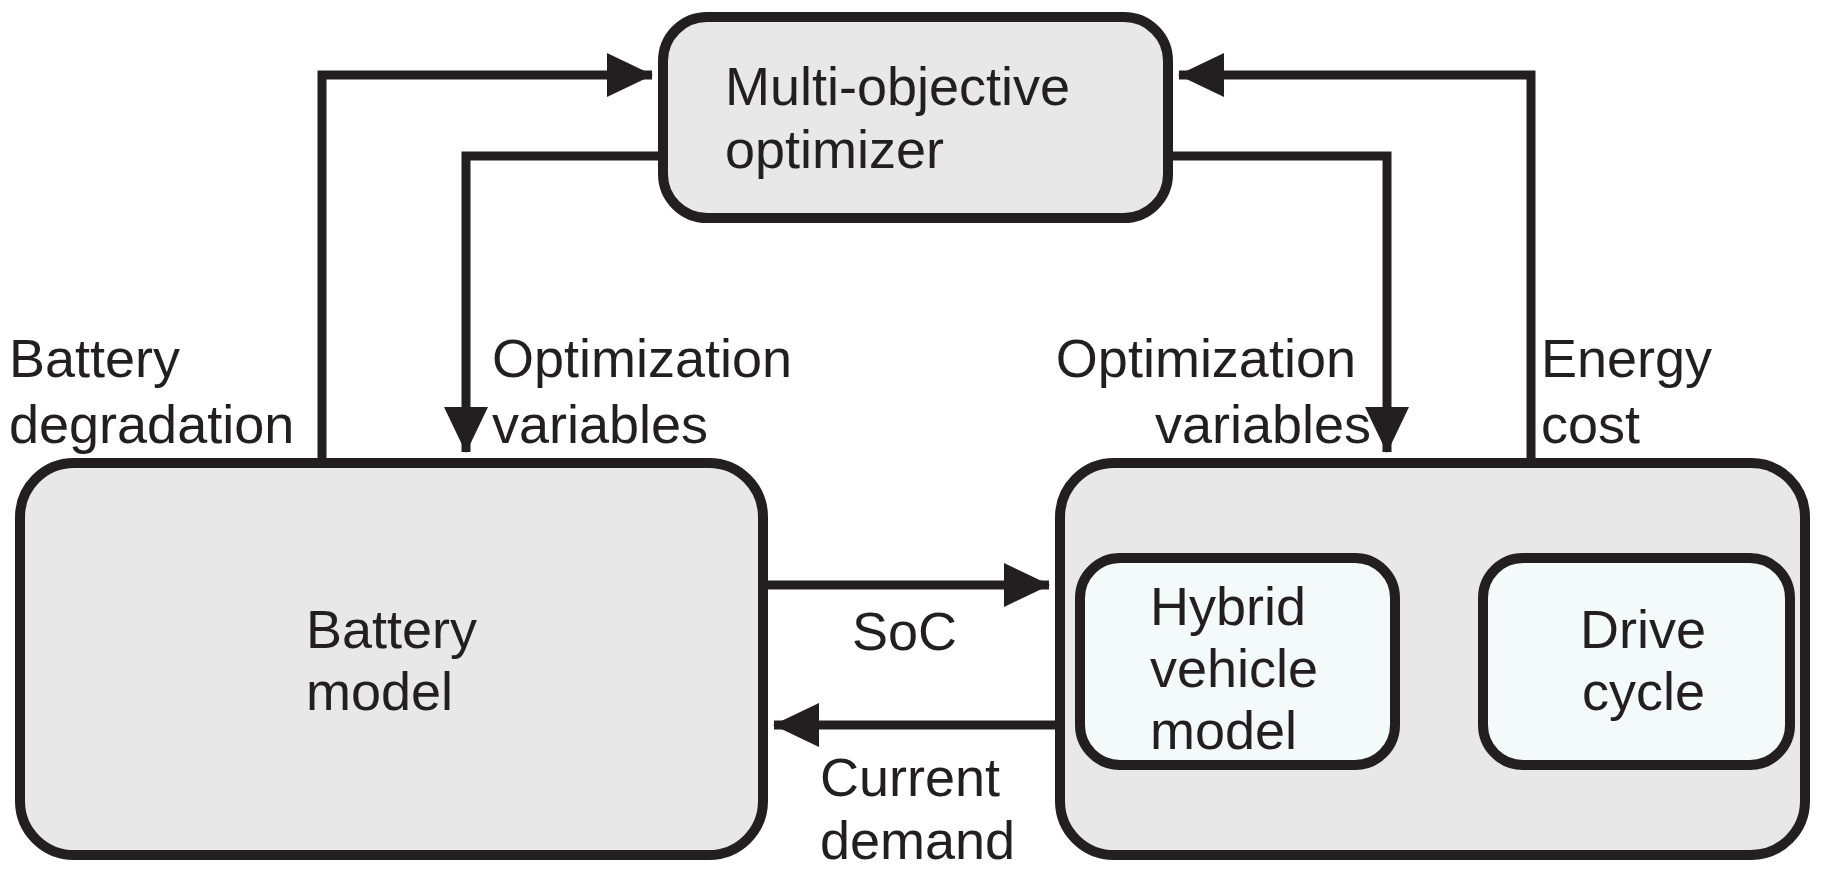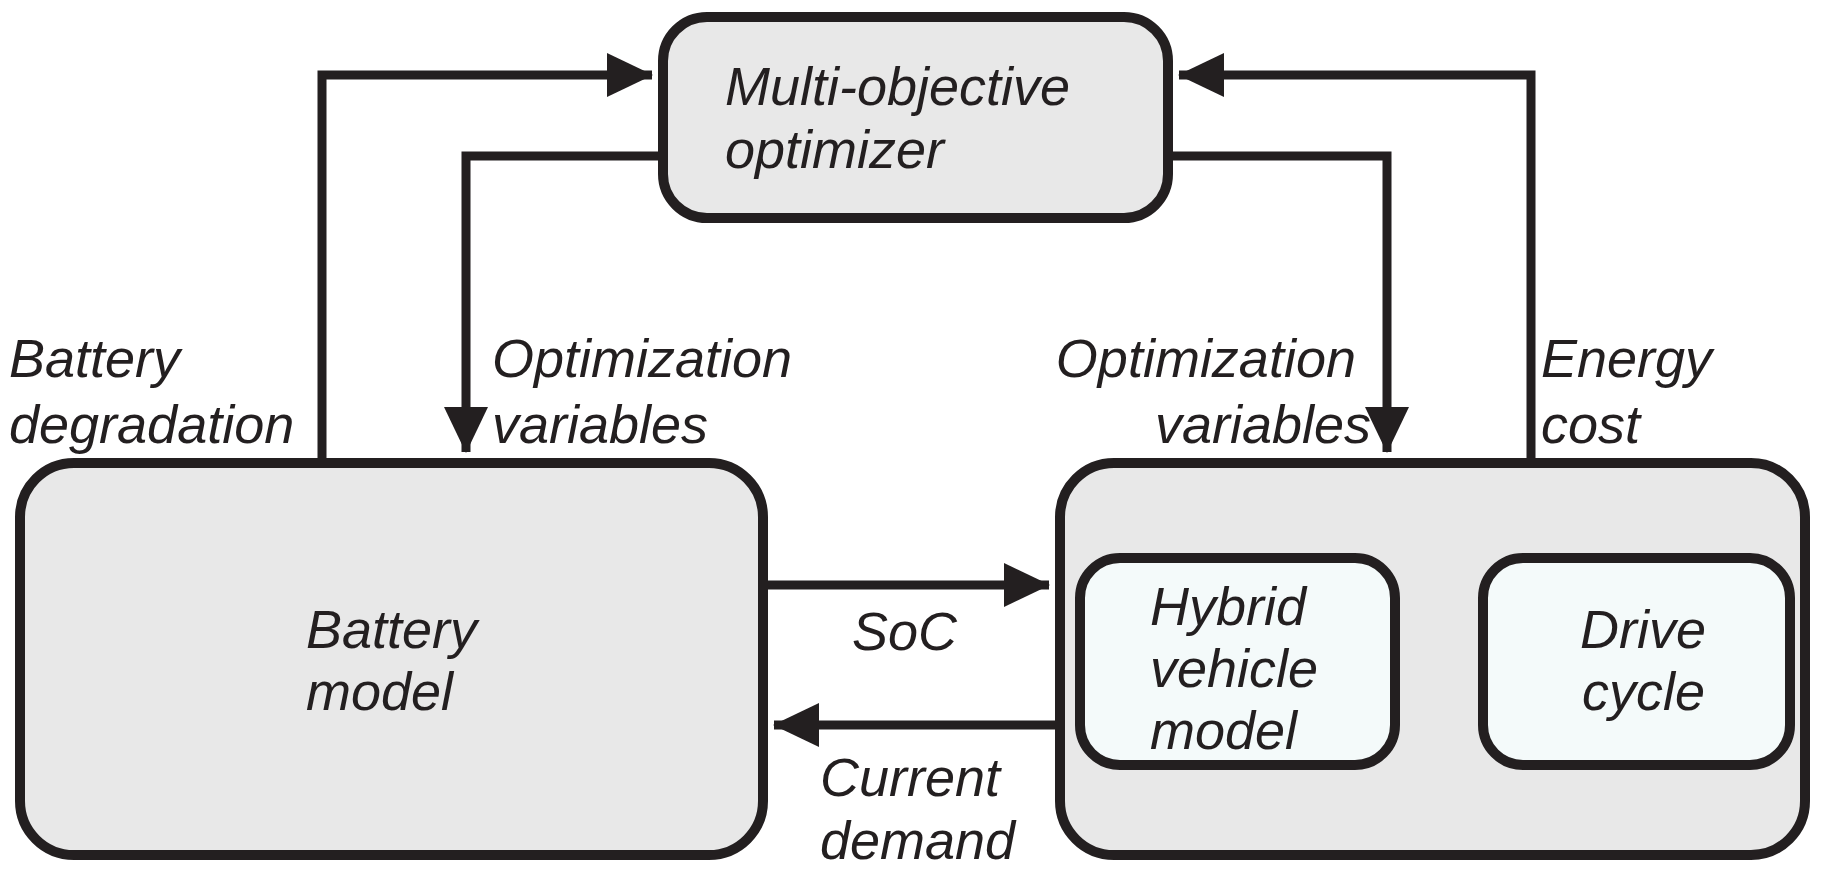--- a/index.html
+++ b/index.html
@@ -8,21 +8,20 @@
     background: #ffffff;
     width: 1821px;
     height: 877px;
     overflow: hidden;
   }
   .stage {
     position: relative;
     width: 1821px;
     height: 877px;
     background: #ffffff;
-    font-style: italic;
   }
   svg {
     display: block;
     font-family: "Liberation Sans", sans-serif;
   }
   .node-box {
     fill: #e8e8e8;
     stroke: #231f20;
     stroke-width: 10;
   }

